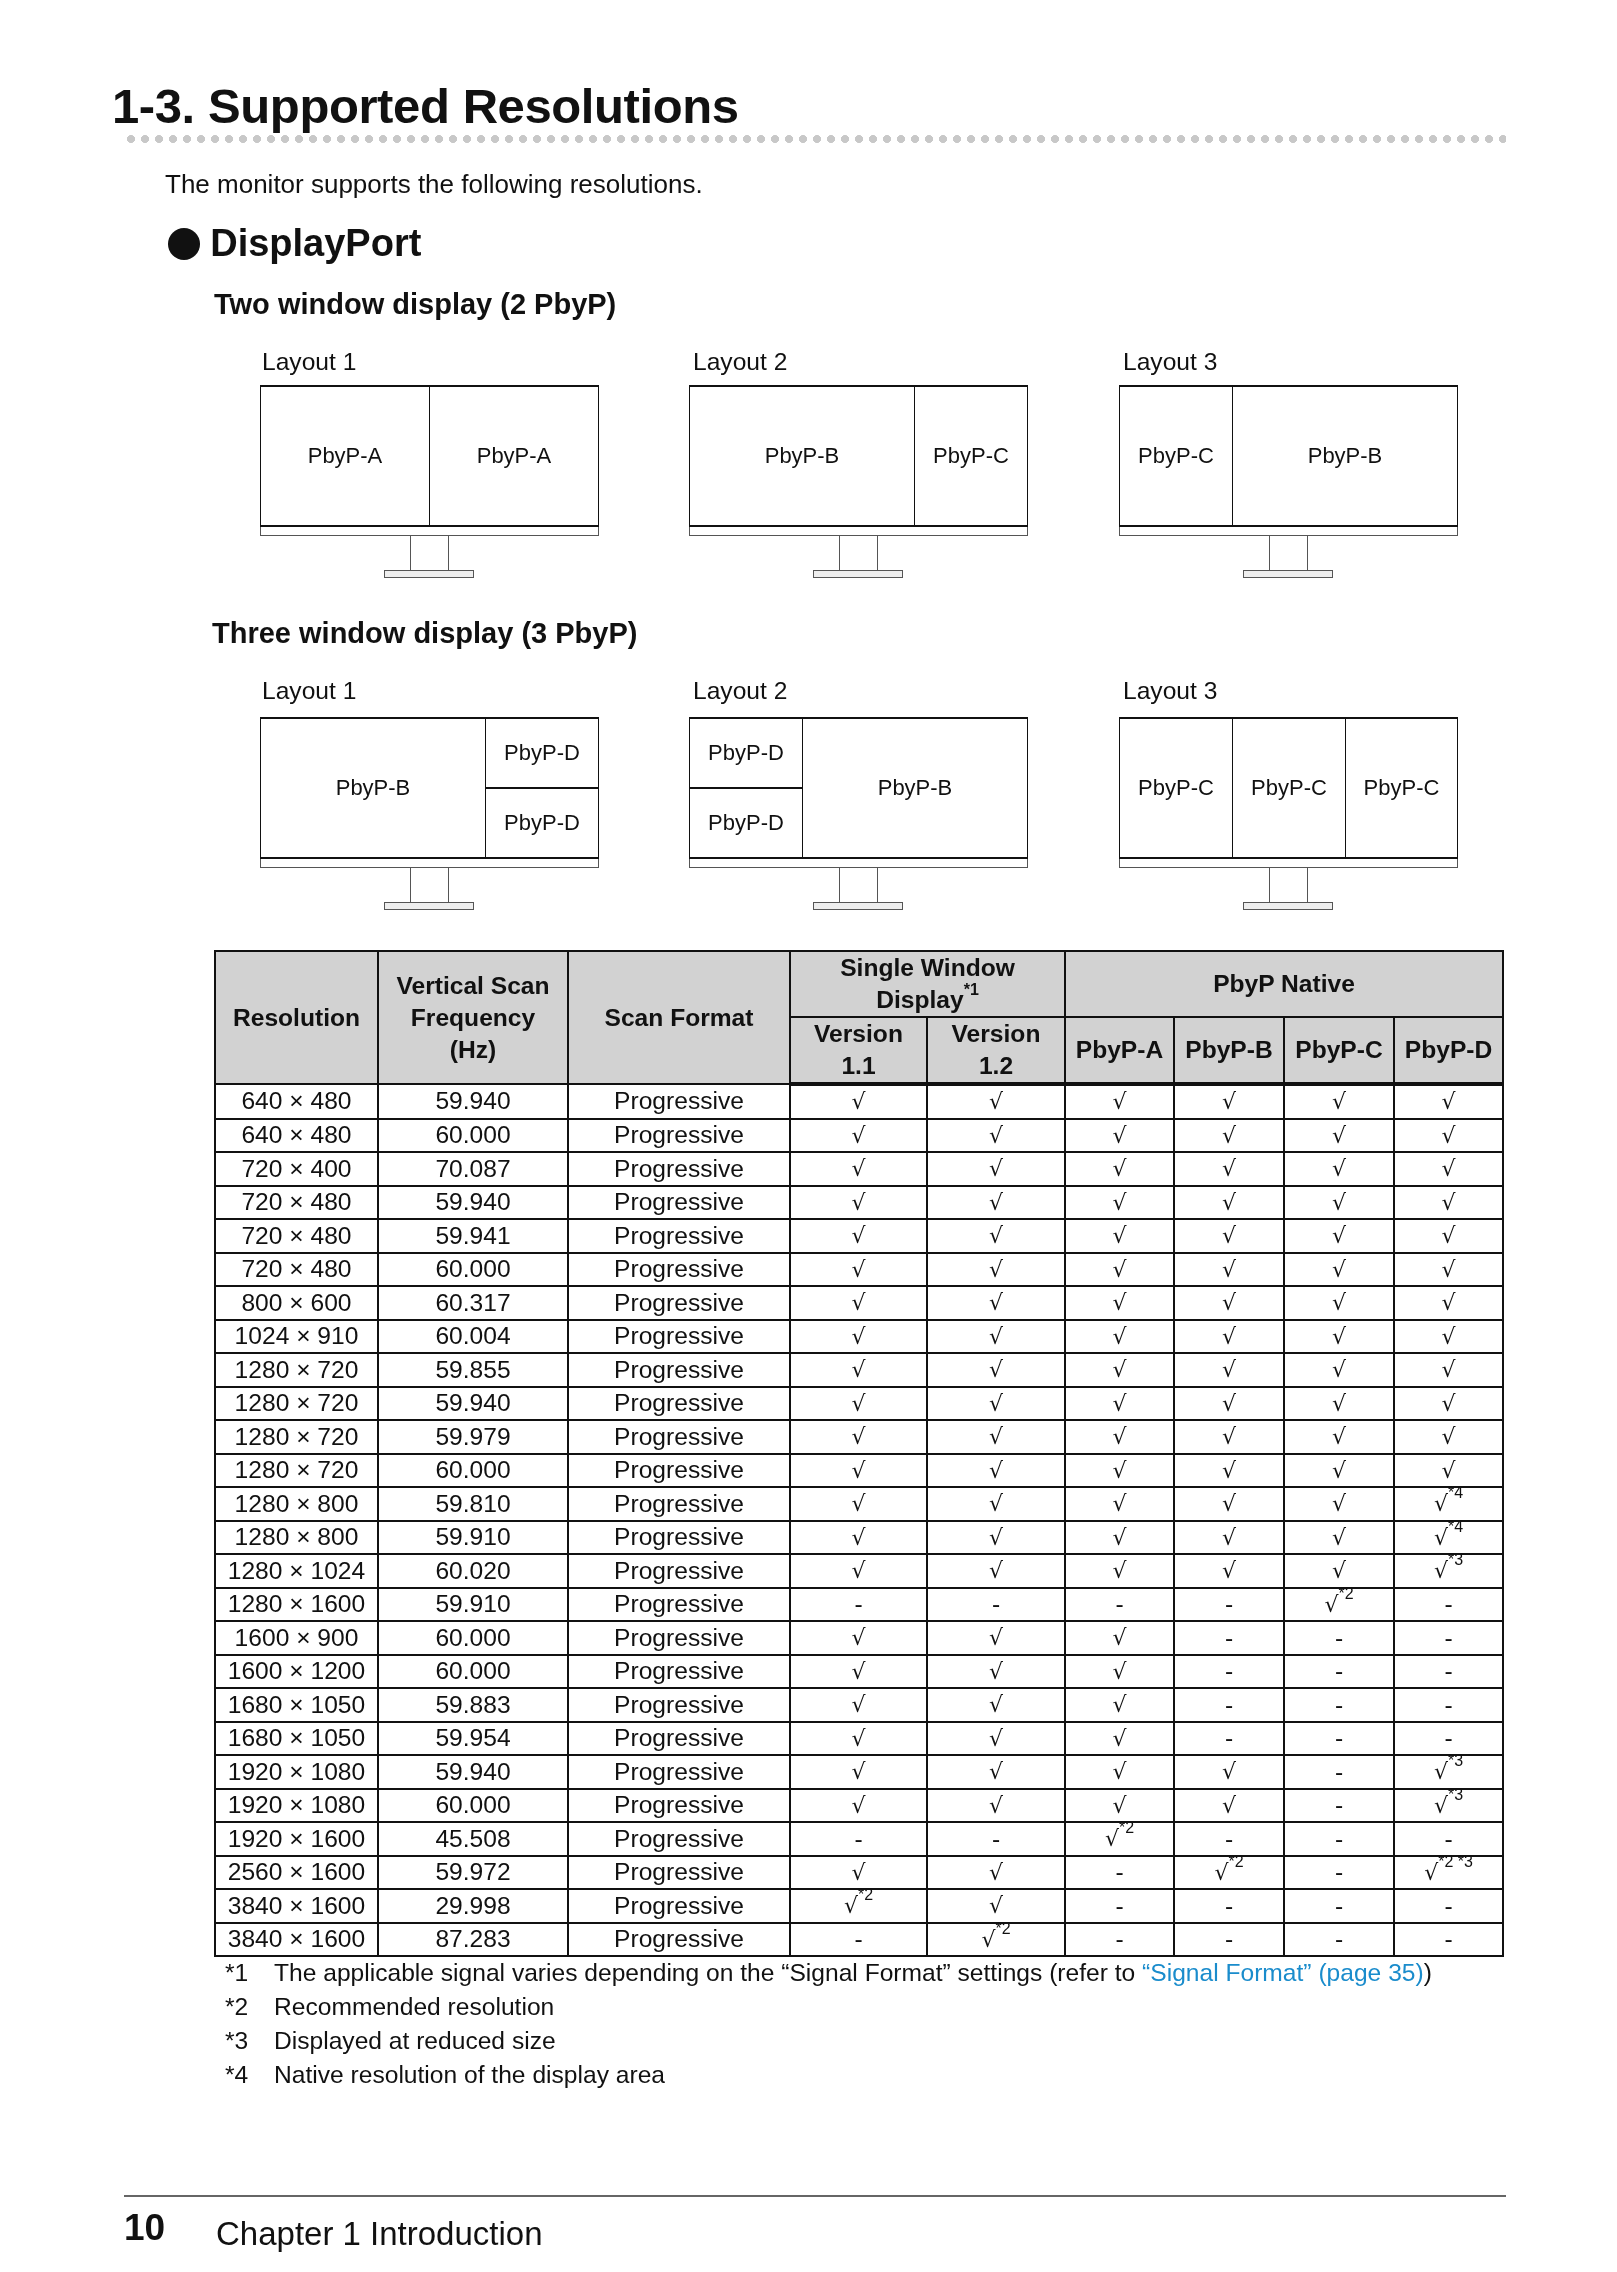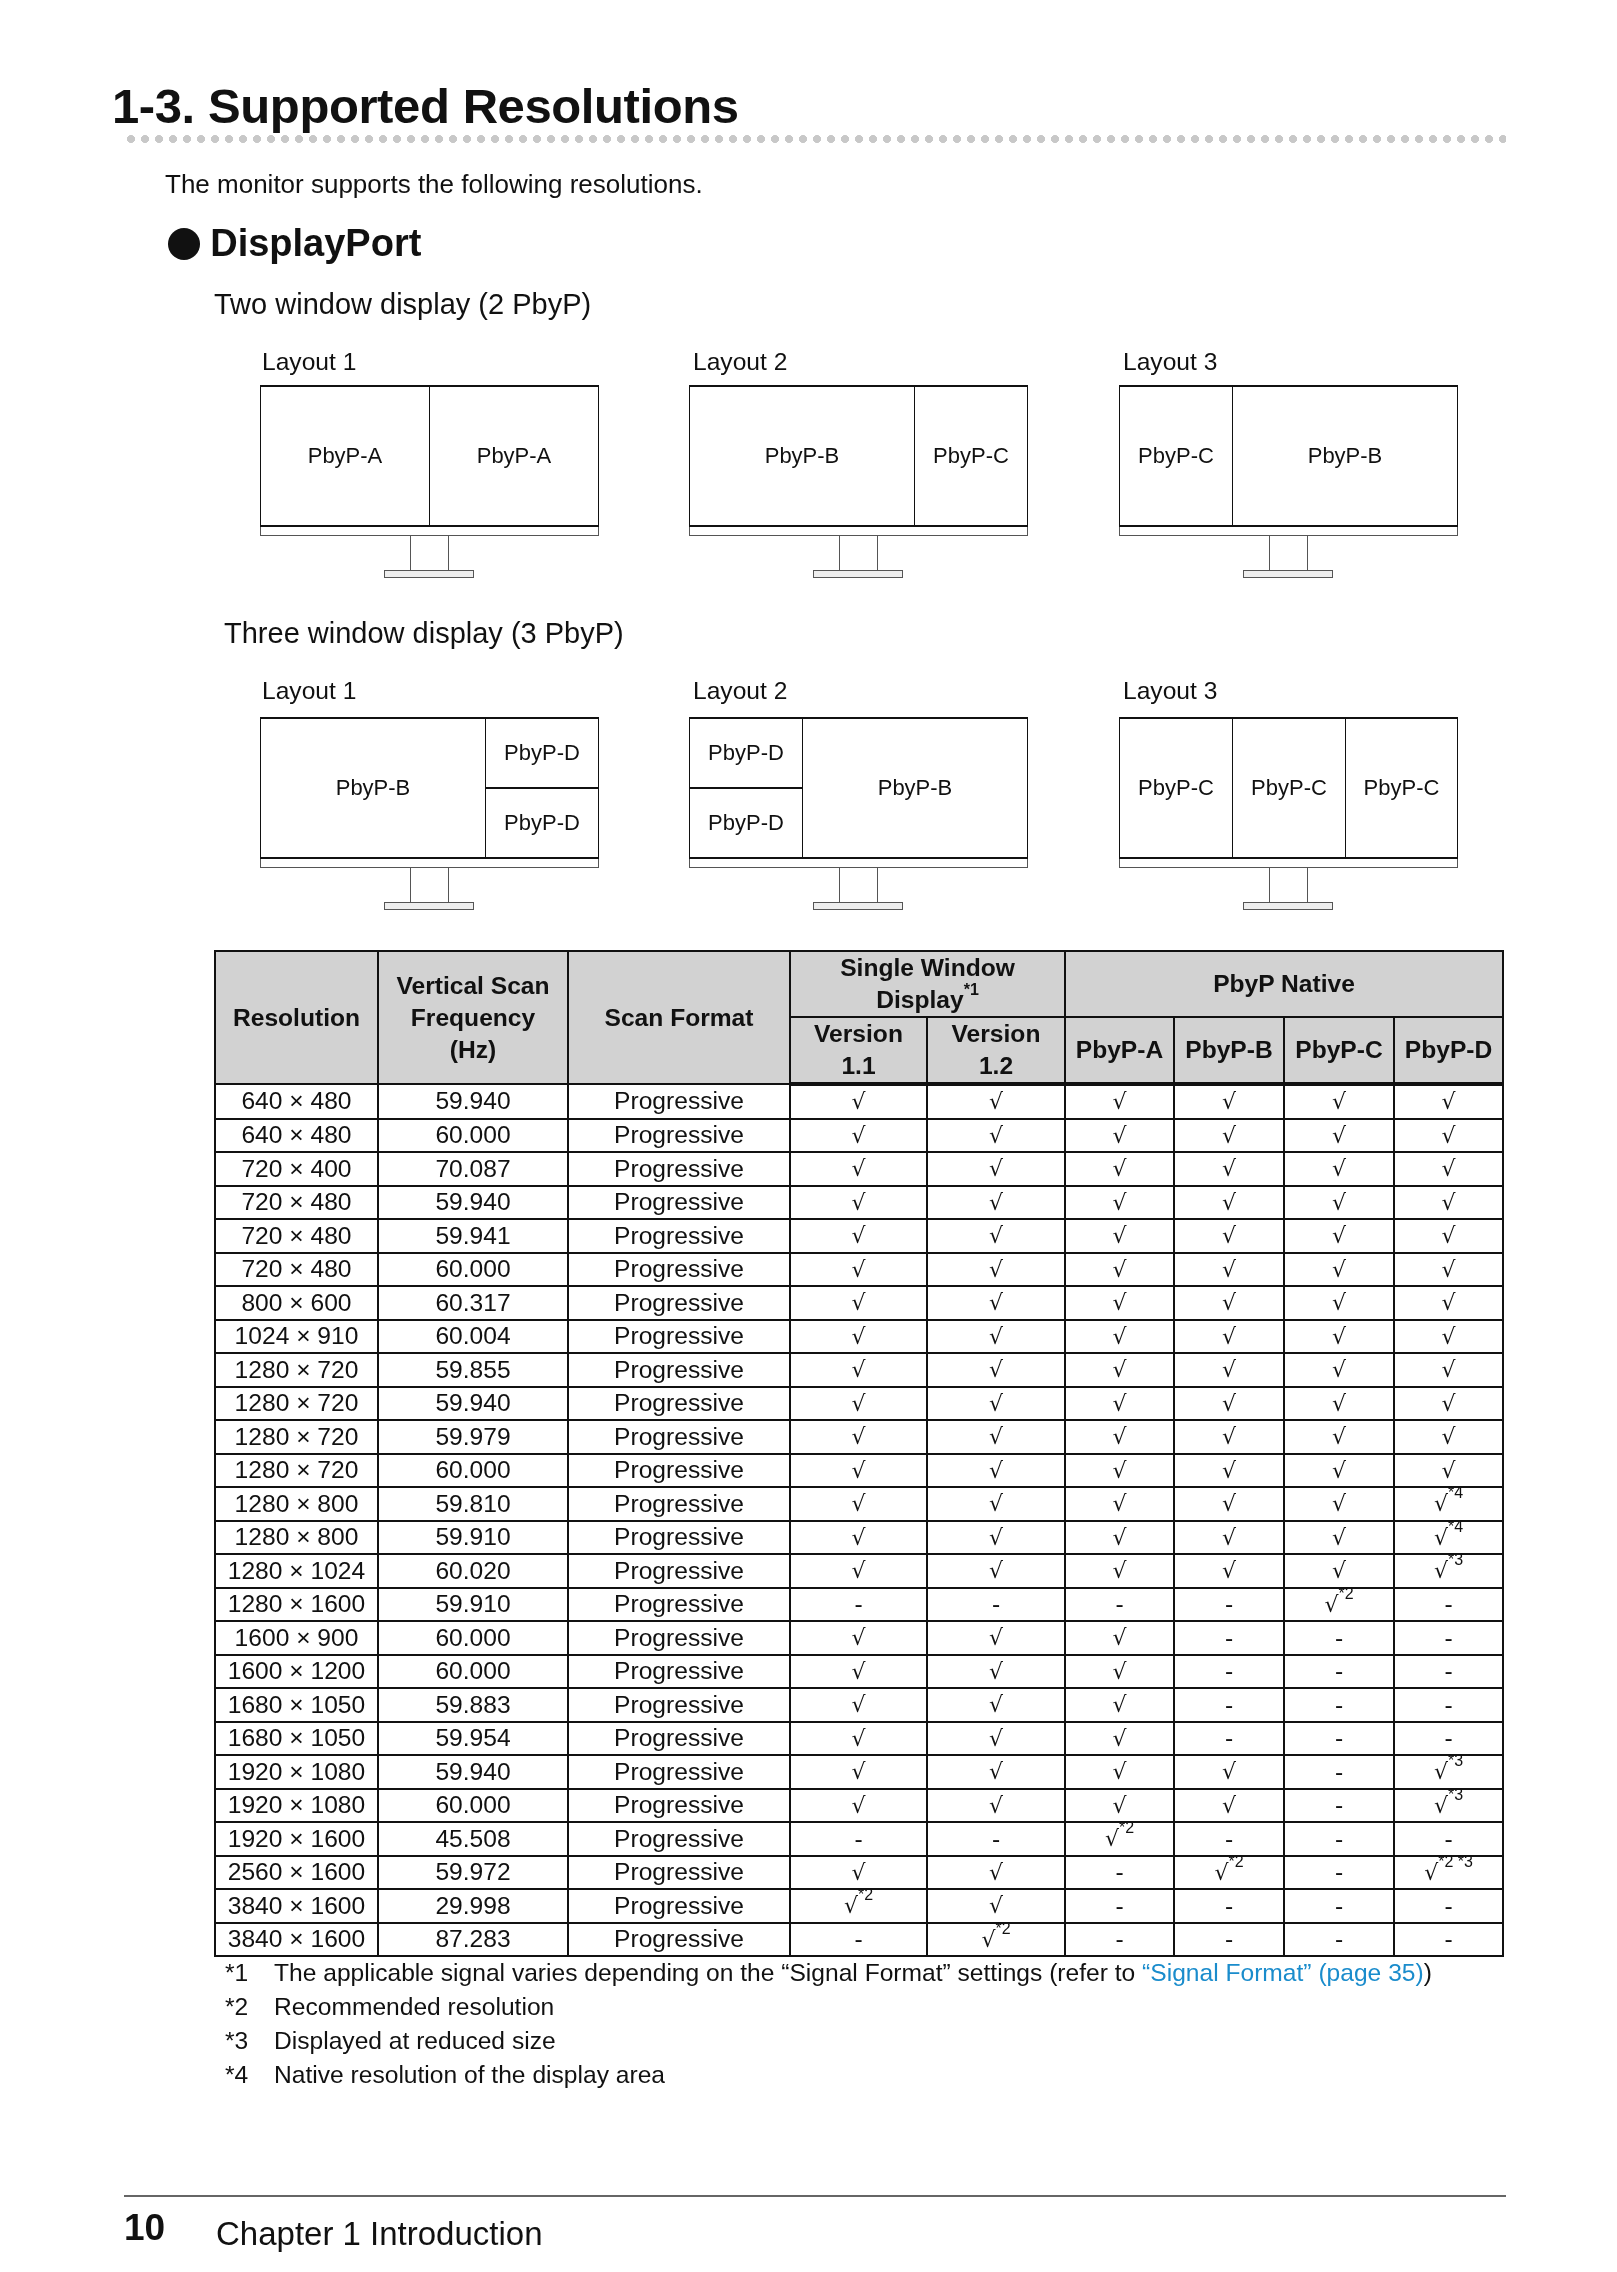--- a/index.html
+++ b/index.html
@@ -5,21 +5,21 @@
   html, body { margin:0; padding:0; background:#ffffff; }
   body { width:1617px; height:2273px; position:relative; font-family:"Liberation Sans", sans-serif; color:#111; overflow:hidden; }
   .abs { position:absolute; }
   .title { left:112px; top:78px; font-size:49px; font-weight:bold; letter-spacing:-0.4px; white-space:nowrap; }
   .dots { left:124px; top:134px; width:1382px; height:10.2px;
     background-image: radial-gradient(circle, #c8c8c8 3.8px, transparent 4.2px);
     background-size:14px 10.2px; background-repeat:repeat-x; }
   .intro { left:165px; top:169px; font-size:26px; white-space:nowrap;text-align:right; }
   .section { left:168px; top:222px; font-size:38px; font-weight:bold; white-space:nowrap; display:flex; align-items:center; }
   .bullet { width:32px; height:32px; border-radius:50%; background:#111; margin-right:10.2px; display:inline-block; }
-  .subhead { font-size:29px; font-weight:normal; white-space:nowrap; }
+  .subhead { font-size:29px; font-weight:bold; white-space:nowrap; }
   .layout-label { font-size:24.6px; white-space:nowrap; }
   .monitor { position:absolute; width:339px; }
   .screen { position:relative; width:339px; height:142px; border:1.7px solid #111; border-top-width:2.5px; border-bottom-width:2.5px; box-sizing:border-box; display:flex; }
   .pane { border-right:1.3px solid #111; box-sizing:border-box; display:flex; align-items:center; justify-content:center; font-size:22px; }
   .pane:last-child { border-right:none; }
   .stack { display:flex; flex-direction:column; border-right:1.3px solid #111; box-sizing:border-box; }
   .stack .pane { border-right:none; flex:1; }
   .stack .pane:first-child { border-bottom:2.5px solid #111; }
   .bezel { width:339px; height:8.5px; border:1.3px solid #555; border-top:none; box-sizing:border-box; }
   .neck { width:39px; height:34px; margin-left:150px; border-left:1.3px solid #555; border-right:1.3px solid #555; box-sizing:border-box; }
@@ -78,21 +78,21 @@
 <div class="monitor" style="left:1119px; top:385px;">
   <div class="screen">
     <div class="pane" style="width:113px;">PbyP-C</div>
     <div class="pane" style="flex:1;">PbyP-B</div>
   </div>
   <div class="bezel"></div>
     <div class="neck"></div>
     <div class="foot"></div>
 </div>
 
-<div class="abs subhead" style="left:224px; top:617px;">Three window display (3 PbyP)</div>
+<div class="abs subhead" style="left:212px; top:617px;">Three window display (3 PbyP)</div>
 
 <div class="abs layout-label" style="left:262px; top:677px;">Layout 1</div>
 <div class="monitor" style="left:260px; top:717px;">
   <div class="screen">
     <div class="pane" style="width:225px;">PbyP-B</div>
     <div class="stack" style="flex:1; border-right:none;">
       <div class="pane">PbyP-D</div>
       <div class="pane">PbyP-D</div>
     </div>
   </div>

